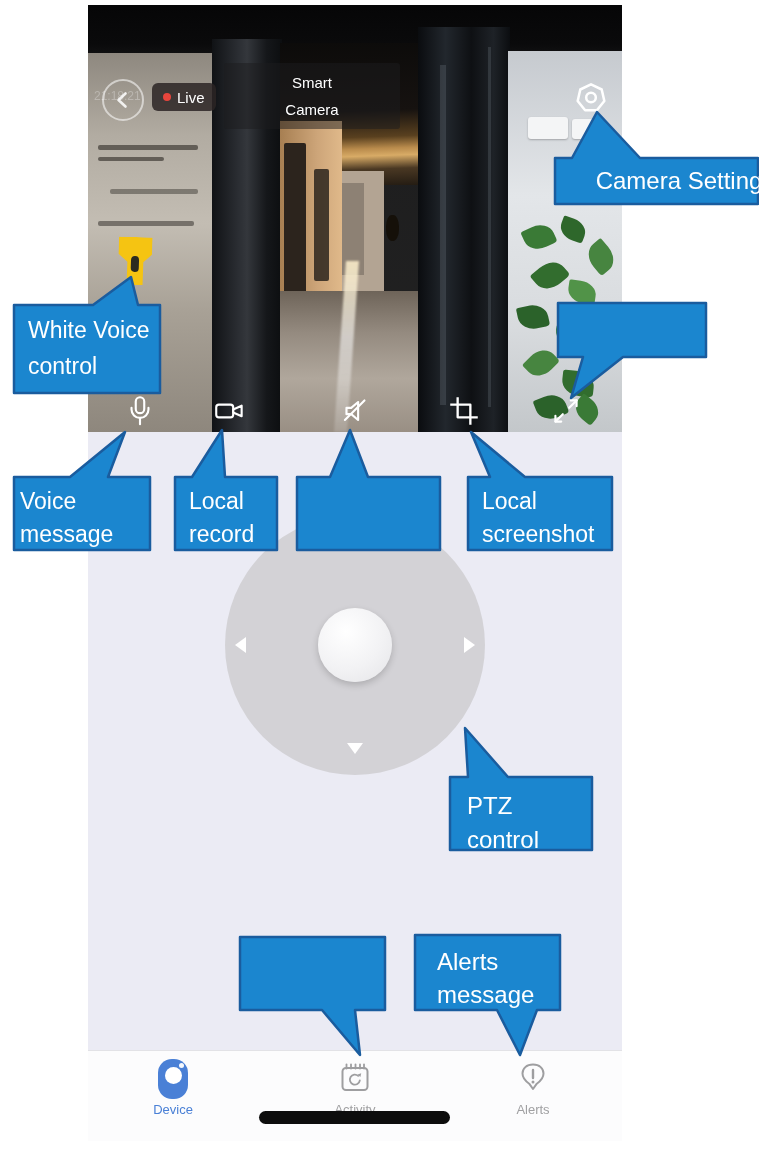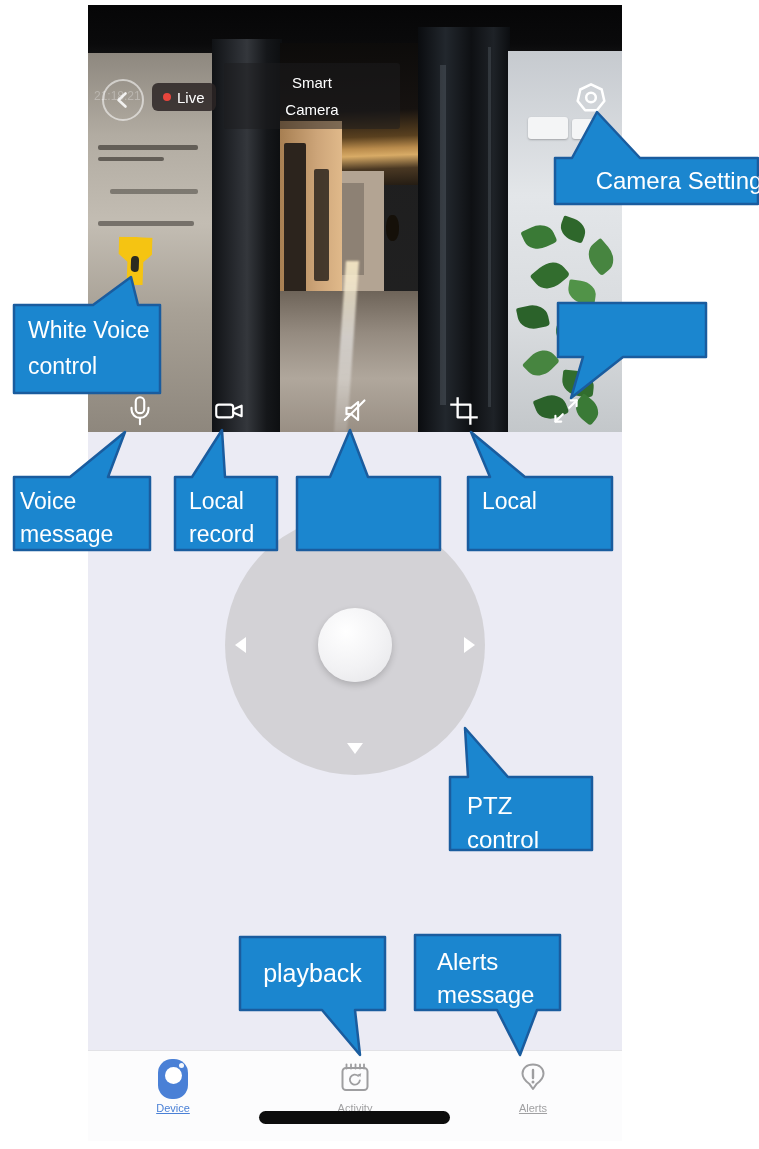--- a/index.html
+++ b/index.html
@@ -85,21 +85,21 @@
   .tri{position:absolute;width:0;height:0;z-index:3;}
   .tri-left {left:147px;top:632px;border-top:8px solid transparent;border-bottom:8px solid transparent;border-right:11px solid #fff;}
   .tri-right{left:376px;top:632px;border-top:8px solid transparent;border-bottom:8px solid transparent;border-left:11px solid #fff;}
   .tri-down {left:259px;top:738px;border-left:8px solid transparent;border-right:8px solid transparent;border-top:11px solid #fff;}
   .tri-up   {left:259px;top:530px;border-left:8px solid transparent;border-right:8px solid transparent;border-bottom:11px solid #fff;}
 
   
   .nav{position:absolute;left:0;top:1045px;width:534px;height:90px;background:#fcfcfd;
       border-top:1px solid #e2e2e6;z-index:4;}
   .tab{position:absolute;top:8px;width:90px;display:flex;flex-direction:column;align-items:center;gap:3px;}
-  .tab-label{font-size:11px;text-decoration:underline;}
+  .tab-label{font-size:13px;}
   .device-icon{position:relative;width:30px;height:40px;border-radius:14px;background:#4a80d6;}
   .device-icon .lens{position:absolute;left:6.5px;top:8px;width:17px;height:17px;border-radius:50%;background:#fff;}
   .device-icon .dot{position:absolute;right:4px;top:4px;width:5px;height:5px;border-radius:50%;background:rgba(255,255,255,.95);}
   .home-bar{position:absolute;left:171px;top:1106px;width:191px;height:13px;border-radius:7px;background:#0d0d0d;z-index:4;}
 
   
   .callout-layer{position:absolute;left:0;top:0;z-index:50;pointer-events:none;}
   .callout-layer polygon{fill:#1b86cf;stroke:#1a5c9e;stroke-width:2.5;stroke-linejoin:round;}
   .co-label{position:absolute;z-index:51;color:#fff;pointer-events:none;}
   .co-lines{display:flex;flex-direction:column;}
@@ -289,26 +289,24 @@
     <span>message</span>
   </div>
   <div class="co-label co-lines" style="left:189px;top:485px;font-size:23px;line-height:33px;">
     <span>Local</span>
     <span>record</span>
   </div>
   <div class="co-label co-lines" style="left:311px;top:485px;font-size:23px;line-height:33px;">
   </div>
   <div class="co-label co-lines" style="left:482px;top:485px;font-size:23px;line-height:33px;">
     <span>Local</span>
+    <span>screenshot</span>
   </div>
   <div class="co-label co-lines" style="left:467px;top:789px;font-size:24px;line-height:34px;">
     <span>PTZ</span>
     <span>control</span>
   </div>
-  <div class="co-label co-center" style="left:240px;top:937px;width:145px;height:73px;font-size:25px;">
-    <span>playback</span>
-  </div>
   <div class="co-label co-lines" style="left:437px;top:945px;font-size:24px;line-height:33px;">
     <span>Alerts</span>
     <span>message</span>
   </div>
 
 </div>
 
 </body></html>

